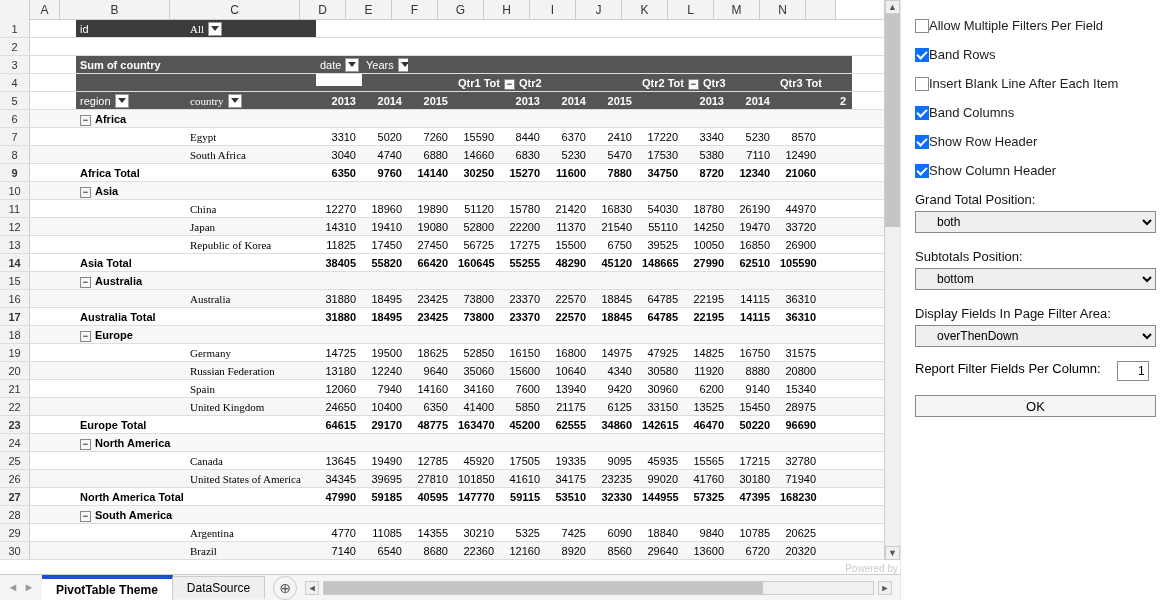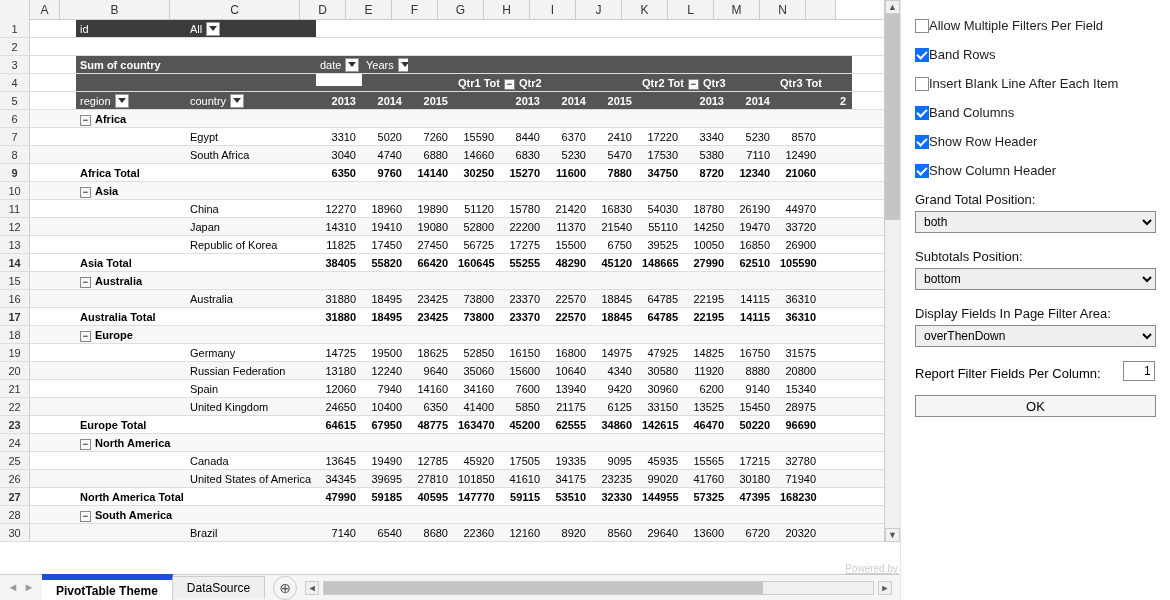--- a/index.html
+++ b/index.html
@@ -6,57 +6,57 @@
 body{width:1170px;height:600px;display:flex;overflow:hidden;background:#fff;}
 .spreadsheet-area{flex:1;display:flex;flex-direction:column;position:relative;}
 .grid-container{flex:1;overflow:hidden;position:relative;}
 .col-headers{display:flex;height:20px;border-bottom:1px solid #ccc;}
 .corner{width:30px;height:20px;background:#f3f3f3;border-right:1px solid #ccc;}
 .col-head{background:#f3f3f3;border-right:1px solid #ccc;text-align:center;font-size:12px;line-height:20px;color:#333;}
 .row{display:flex;border-bottom:1px solid #ddd;height:18px;}
 .row-head{width:30px;background:#f3f3f3;border-right:1px solid #ccc;text-align:center;font-size:11px;line-height:18px;color:#333;}
 .cell{font-size:11px;line-height:18px;padding:0 4px;overflow:hidden;white-space:nowrap;}
 .cell-B{width:110px;margin-left:46px;}
-.cell-C{width:130px;}
+.cell-C{width:130px;font-family:Liberation Serif, serif;}
 .cell-num{width:46px;text-align:right;padding-right:6px;}
 .header-dark{background:#3b3b3b;color:#fff;}
 .header-gray{background:#555;color:#fff;}
 .bold{font-weight:600;}
 .filter-btn{display:inline-block;width:14px;height:14px;background:#fff;border:1px solid #999;margin-left:4px;vertical-align:middle;position:relative;top:-1px;}
 .filter-btn::after{content:'';position:absolute;left:2px;top:3px;border-left:4px solid transparent;border-right:4px solid transparent;border-top:5px solid #333;}
 .collapse-btn{display:inline-block;width:11px;height:11px;border:1px solid #888;margin-right:4px;text-align:center;line-height:9px;font-size:9px;color:#333;background:#f8f8f8;vertical-align:middle;}
 .region-row{background:#f8f8f8;}
 .data-row.even{background:#f7f7f7;}
 .total-row{font-weight:600;}
 .sheet-tabs{display:flex;align-items:center;height:26px;border-top:1px solid #ccc;background:#f5f5f5;gap:0;}
 .nav-arrows{display:flex;gap:2px;padding:0 6px;}
 .nav-arrow{width:14px;height:14px;color:#999;font-size:11px;text-align:center;}
 .sheet-tab{padding:4px 14px;font-size:12px;border-right:1px solid #ccc;border-top:1px solid #ccc;background:#efefef;cursor:pointer;}
-.sheet-tab.active{background:#fff;font-weight:600;border-top:6px solid #1d4ed8;}
+.sheet-tab.active{background:#fff;font-weight:600;border-top:4px solid #1d4ed8;}
 .add-sheet{width:24px;height:24px;display:flex;align-items:center;justify-content:center;font-size:14px;color:#555;cursor:pointer;border:1px solid #ccc;border-radius:50%;margin-left:8px;}
 .hscroll{flex:1;display:flex;align-items:center;padding:0 8px;gap:4px;}
 .hscroll-track{flex:1;height:14px;background:#f0f0f0;border:1px solid #ccc;position:relative;}
 .hscroll-thumb{position:absolute;left:0;top:0;bottom:0;width:80%;background:#c5c5c5;}
 .hscroll-btn{width:14px;height:14px;border:1px solid #ccc;background:#f0f0f0;font-size:9px;line-height:12px;text-align:center;color:#555;}
 .vscroll{width:16px;background:#f0f0f0;border-left:1px solid #ccc;display:flex;flex-direction:column;}
 .vscroll-btn{height:14px;border:1px solid #ccc;font-size:9px;line-height:12px;text-align:center;color:#555;}
 .vscroll-track{flex:1;position:relative;}
 .vscroll-thumb{position:absolute;top:0;left:0;right:0;height:40%;background:#c5c5c5;}
 .side-panel{width:270px;padding:18px 14px;border-left:1px solid #e5e5e5;}
 .checkbox-row{display:flex;align-items:center;margin-bottom:14px;font-size:13px;color:#222;}
 .checkbox{width:14px;height:14px;border:1px solid #888;position:relative;cursor:pointer;}
 .checkbox.checked{background:#0d6efd;border-color:#0d6efd;}
 .checkbox.checked::after{content:'';position:absolute;left:3px;top:0;width:4px;height:8px;border:solid #fff;border-width:0 2px 2px 0;transform:rotate(45deg);}
 .panel-label{font-size:13px;color:#111;margin-bottom:4px;margin-top:2px;}
-.panel-select{width:100%;height:22px;border:1px solid #888;font-size:12px;padding:0 4px;margin-bottom:14px;}
-.panel-num-row{display:flex;align-items:flex-end;gap:22px;margin-bottom:14px;}
+.panel-select{width:100%;height:22px;border:1px solid #888;font-size:12px;padding:0 17px;margin-bottom:14px;}
+.panel-num-row{display:flex;align-items:flex-start;gap:16px;margin-bottom:14px;}
 .panel-num-row .lbl{font-size:13px;}
 .panel-num-row input{width:32px;height:20px;border:1px solid #888;font-size:12px;text-align:right;padding:0 3px;}
 .ok-btn{width:100%;height:22px;border:1px solid #888;background:#f5f5f5;font-size:13px;cursor:pointer;}
-.watermark{position:absolute;right:2px;bottom:0;font-size:10px;color:#ccc;pointer-events:none;text-decoration:underline;}
+.watermark{position:absolute;right:2px;bottom:0;font-size:10px;color:#ccc;pointer-events:none;}
 .extra-col{width:30px;text-align:right;padding-right:6px;}
 </style>
 </head>
 <body>
 
 <div class="spreadsheet-area">
   <div class="grid-container">
     <div style="display:flex;">
       <div style="flex:1;overflow:hidden;">
         <div class="col-headers">
@@ -450,21 +450,21 @@
               <div class="cell cell-num ">13525</div>
               <div class="cell cell-num ">15450</div>
               <div class="cell cell-num ">28975</div>
               <div class="cell extra-col "></div>
             </div>
             <div class="row total-row">
               <div class="row-head">23</div>
               <div class="cell cell-B bold">Europe Total</div>
               <div class="cell cell-C bold"></div>
               <div class="cell cell-num bold">64615</div>
-              <div class="cell cell-num bold">67950</div>
+              <div class="cell cell-num bold">29170</div>
               <div class="cell cell-num bold">48775</div>
               <div class="cell cell-num bold">163470</div>
               <div class="cell cell-num bold">45200</div>
               <div class="cell cell-num bold">62555</div>
               <div class="cell cell-num bold">34860</div>
               <div class="cell cell-num bold">142615</div>
               <div class="cell cell-num bold">46470</div>
               <div class="cell cell-num bold">50220</div>
               <div class="cell cell-num bold">96690</div>
               <div class="cell extra-col bold"></div>
@@ -547,20 +547,37 @@
               <div class="cell cell-num "></div>
               <div class="cell cell-num "></div>
               <div class="cell cell-num "></div>
               <div class="cell cell-num "></div>
               <div class="cell cell-num "></div>
               <div class="cell cell-num "></div>
               <div class="cell cell-num "></div>
               <div class="cell cell-num "></div>
               <div class="cell extra-col "></div>
             </div>
+            <div class="row data-row ">
+              <div class="row-head">29</div>
+              <div class="cell cell-B"></div>
+              <div class="cell cell-C">Argentina</div>
+              <div class="cell cell-num ">4770</div>
+              <div class="cell cell-num ">11085</div>
+              <div class="cell cell-num ">14355</div>
+              <div class="cell cell-num ">30210</div>
+              <div class="cell cell-num ">5325</div>
+              <div class="cell cell-num ">7425</div>
+              <div class="cell cell-num ">6090</div>
+              <div class="cell cell-num ">18840</div>
+              <div class="cell cell-num ">9840</div>
+              <div class="cell cell-num ">10785</div>
+              <div class="cell cell-num ">20625</div>
+              <div class="cell extra-col "></div>
+            </div>
             <div class="row data-row even">
               <div class="row-head">30</div>
               <div class="cell cell-B"></div>
               <div class="cell cell-C">Brazil</div>
               <div class="cell cell-num ">7140</div>
               <div class="cell cell-num ">6540</div>
               <div class="cell cell-num ">8680</div>
               <div class="cell cell-num ">22360</div>
               <div class="cell cell-num ">12160</div>
               <div class="cell cell-num ">8920</div>

